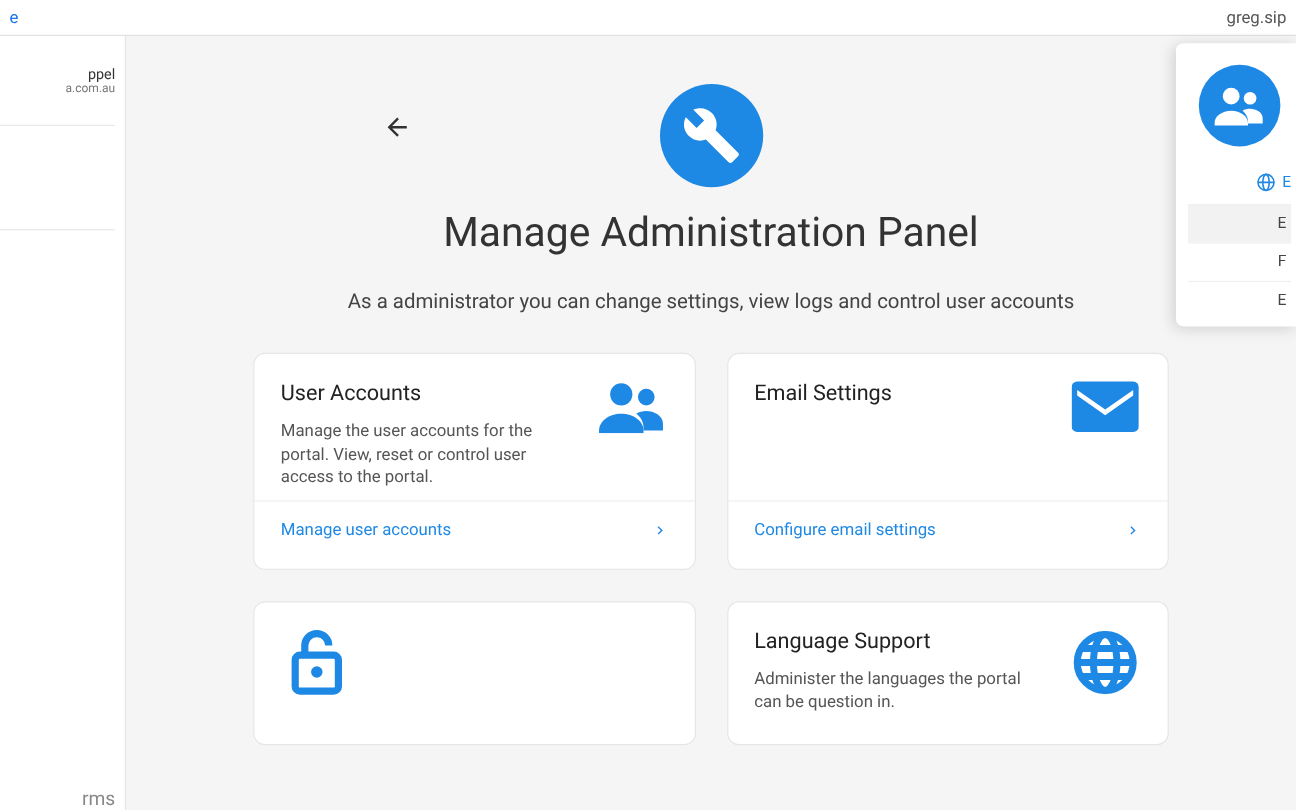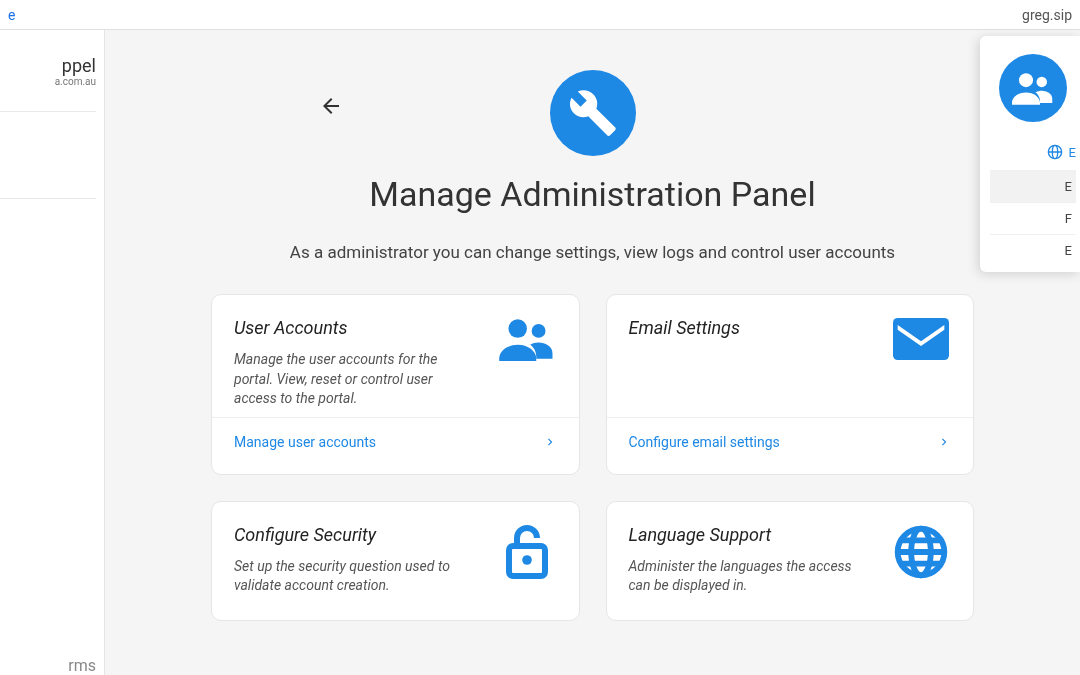--- a/index.html
+++ b/index.html
@@ -36,21 +36,21 @@
     top: 30px;
     left: 0;
     width: 105px;
     height: 645px;
     background: #fff;
     border-right: 1px solid #e5e5e5;
     padding: 25px 8px 8px 0;
     overflow: hidden;
     text-align: right;
   }
-  .sidebar .name-frag { font-size: 18px; color: #333; }
+  .sidebar .name-frag { font-size: 12px; color: #333; }
   .sidebar .domain-frag { font-size: 10px; color: #777; }
   .sidebar .divider {
     border-top: 1px solid #e8e8e8;
     margin: 24px 0 0 0;
     width: 120%;
     margin-left: -20%;
   }
   .sidebar .divider.gap2 { margin-top: 86px; }
   .sidebar .footer-frag {
     position: absolute;
@@ -116,21 +116,20 @@
     padding: 22px 22px 0 22px;
     position: relative;
     min-height: 180px;
     display: flex;
     flex-direction: column;
   }
   .card .card-body {
     display: flex;
     gap: 18px;
     flex: 1;
-    font-style: italic;
   }
   .card .card-text { flex: 1; }
   .card h3 {
     font-size: 18px;
     font-weight: 400;
     color: #222;
     margin-bottom: 12px;
   }
   .card p {
     font-size: 14px;
@@ -282,39 +281,35 @@
         <span class="chev">
           <svg width="14" height="14" viewBox="0 0 24 24">
               <path fill="#1e88e5" d="M8.6 16.6 13.2 12 8.6 7.4 10 6l6 6-6 6z"></path>
             </svg>
         </span>
       </div>
     </div>
 
     <div class="card short">
       <div class="card-body">
-        <div class="card-text">
-          <h3>Configure Security</h3>
-          <p>Set up the security question used to validate account creation.</p>
-        </div>
         <div class="card-icon">
           <svg width="48" height="56" viewBox="0 0 24 28">
             <path fill="none" stroke="#1e88e5" stroke-width="3" d="M7 11V7a5 5 0 0 1 10 0"></path>
             <rect x="3" y="11" width="18" height="15" rx="2" fill="none" stroke="#1e88e5" stroke-width="3"></rect>
             <circle cx="12" cy="18" r="2.4" fill="#1e88e5"></circle>
           </svg>
         </div>
       </div>
     </div>
 
     <div class="card short">
       <div class="card-body">
         <div class="card-text">
           <h3>Language Support</h3>
-          <p>Administer the languages the access can be displayed in.</p>
+          <p>Administer the languages the portal can be question in.</p>
         </div>
         <div class="card-icon">
           <svg width="56" height="56" viewBox="0 0 24 24">
             <circle cx="12" cy="12" r="10" fill="none" stroke="#1e88e5" stroke-width="2.5"></circle>
             <ellipse cx="12" cy="12" rx="4.2" ry="10" fill="none" stroke="#1e88e5" stroke-width="2.5"></ellipse>
             <line x1="2" y1="12" x2="22" y2="12" stroke="#1e88e5" stroke-width="2.5"></line>
             <path d="M3.5 7h17M3.5 17h17" stroke="#1e88e5" stroke-width="2.5" fill="none"></path>
           </svg>
         </div>
       </div>

